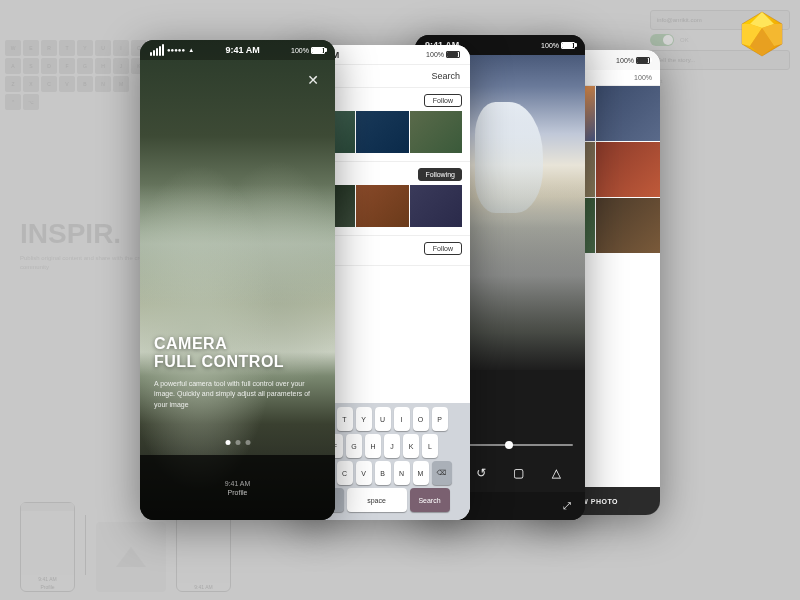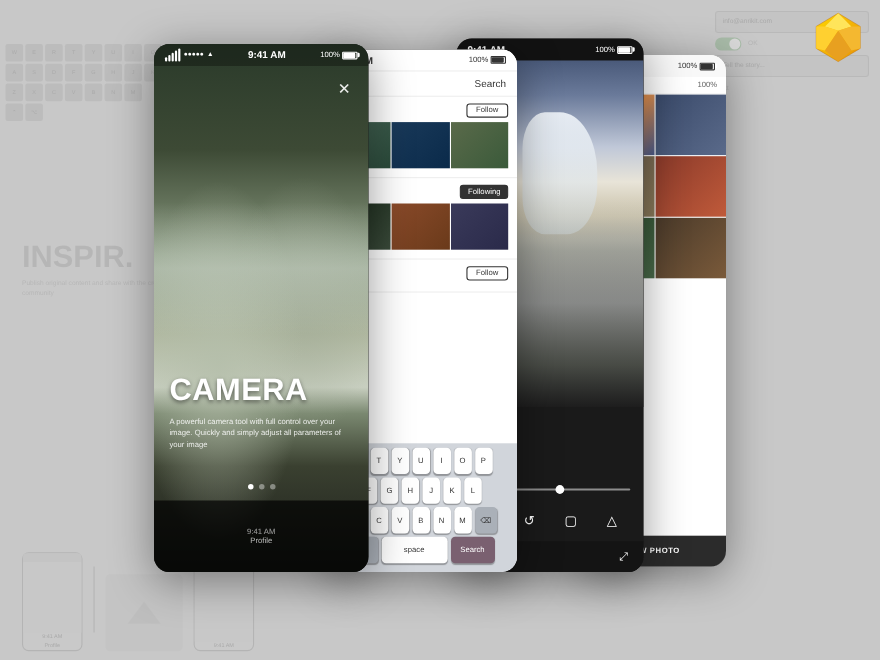--- a/index.html
+++ b/index.html
@@ -179,21 +179,21 @@
     }
 
     .camera-text-block {
       position: absolute;
       bottom: 110px;
       left: 14px;
       right: 14px;
       color: white;
     }
     .camera-title {
-      font-size: 28px;
+      font-size: 16px;
       font-weight: 800;
       line-height: 1.1;
       text-shadow: 0 1px 4px rgba(0,0,0,0.5);
       letter-spacing: 0.5px;
       margin-top: 32px;
     }
     .camera-desc {
       font-size: 7px;
       color: rgba(255,255,255,0.85);
       margin-top: 8px;
@@ -981,20 +981,21 @@
 
       <div class="mountain-overlay"></div>
 
       <div style="position:absolute;top:30%;left:0;right:0;height:25%;background:linear-gradient(180deg,transparent,rgba(200,210,200,0.5),transparent);"></div>
 
       <div class="close-btn">✕</div>
 
       <div class="camera-text-block">
         <div class="camera-title">
           <div>CAMERA</div>
+          <div>FULL CONTROL</div>
         </div>
         <div class="camera-desc">A powerful camera tool with full control over your image. Quickly and simply adjust all parameters of your image</div>
       </div>
 
       <div class="page-dots">
         <div class="page-dot active"></div>
         <div class="page-dot"></div>
         <div class="page-dot"></div>
       </div>
 

